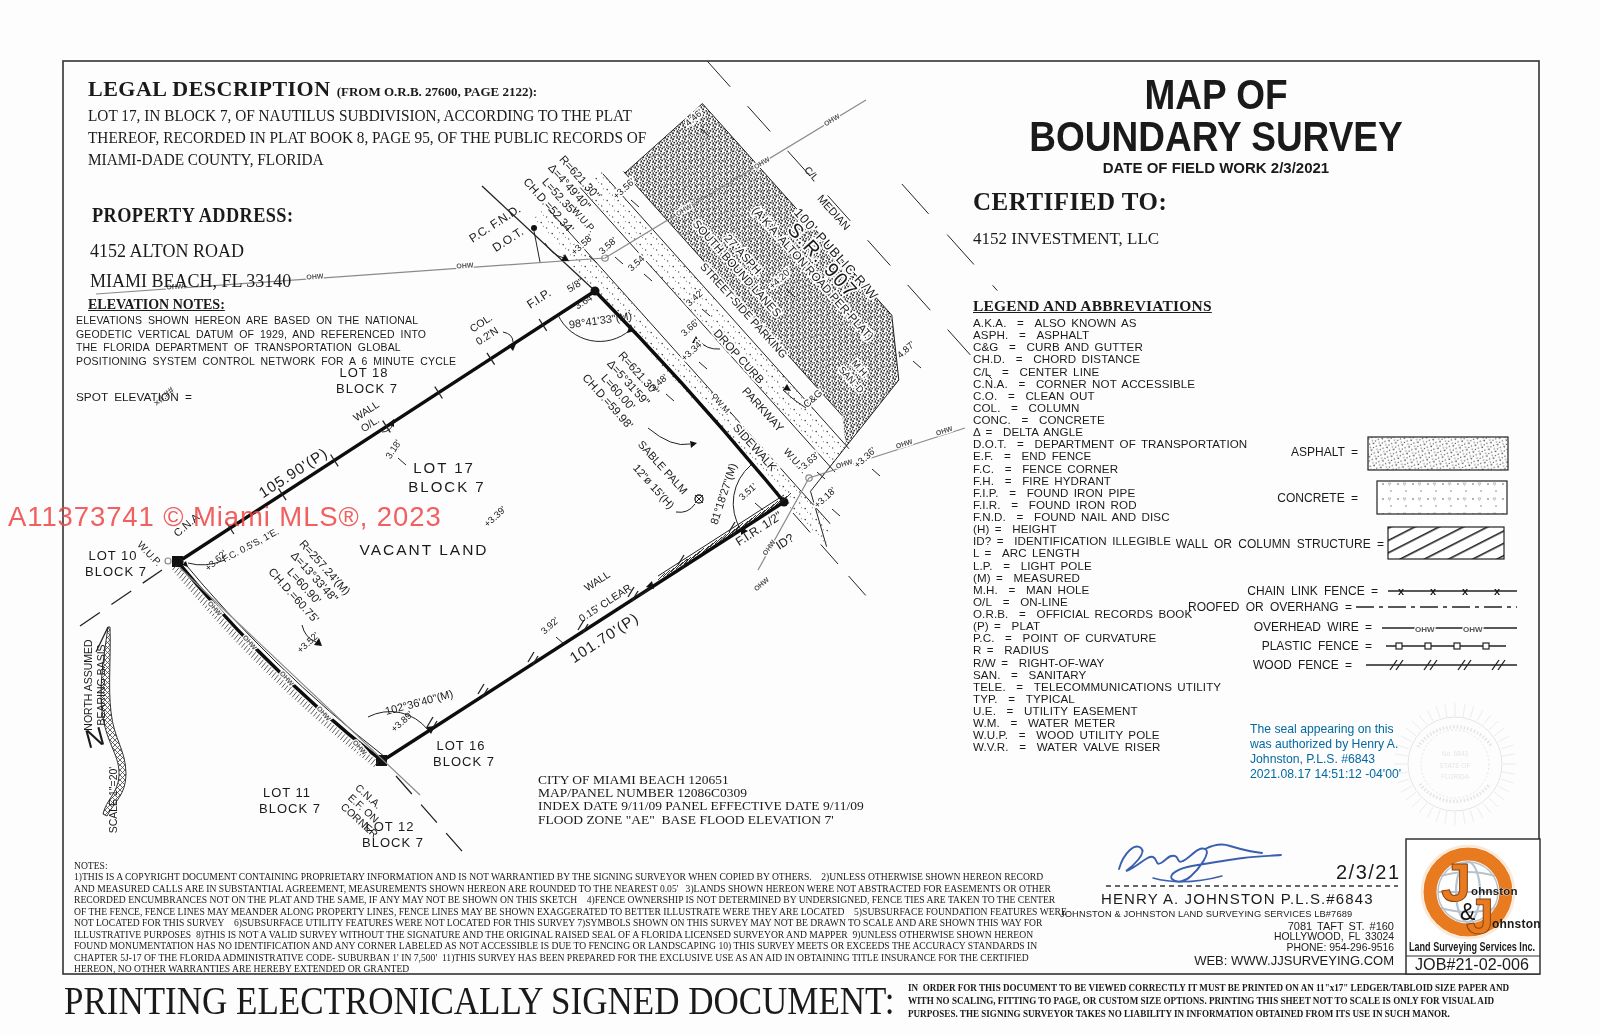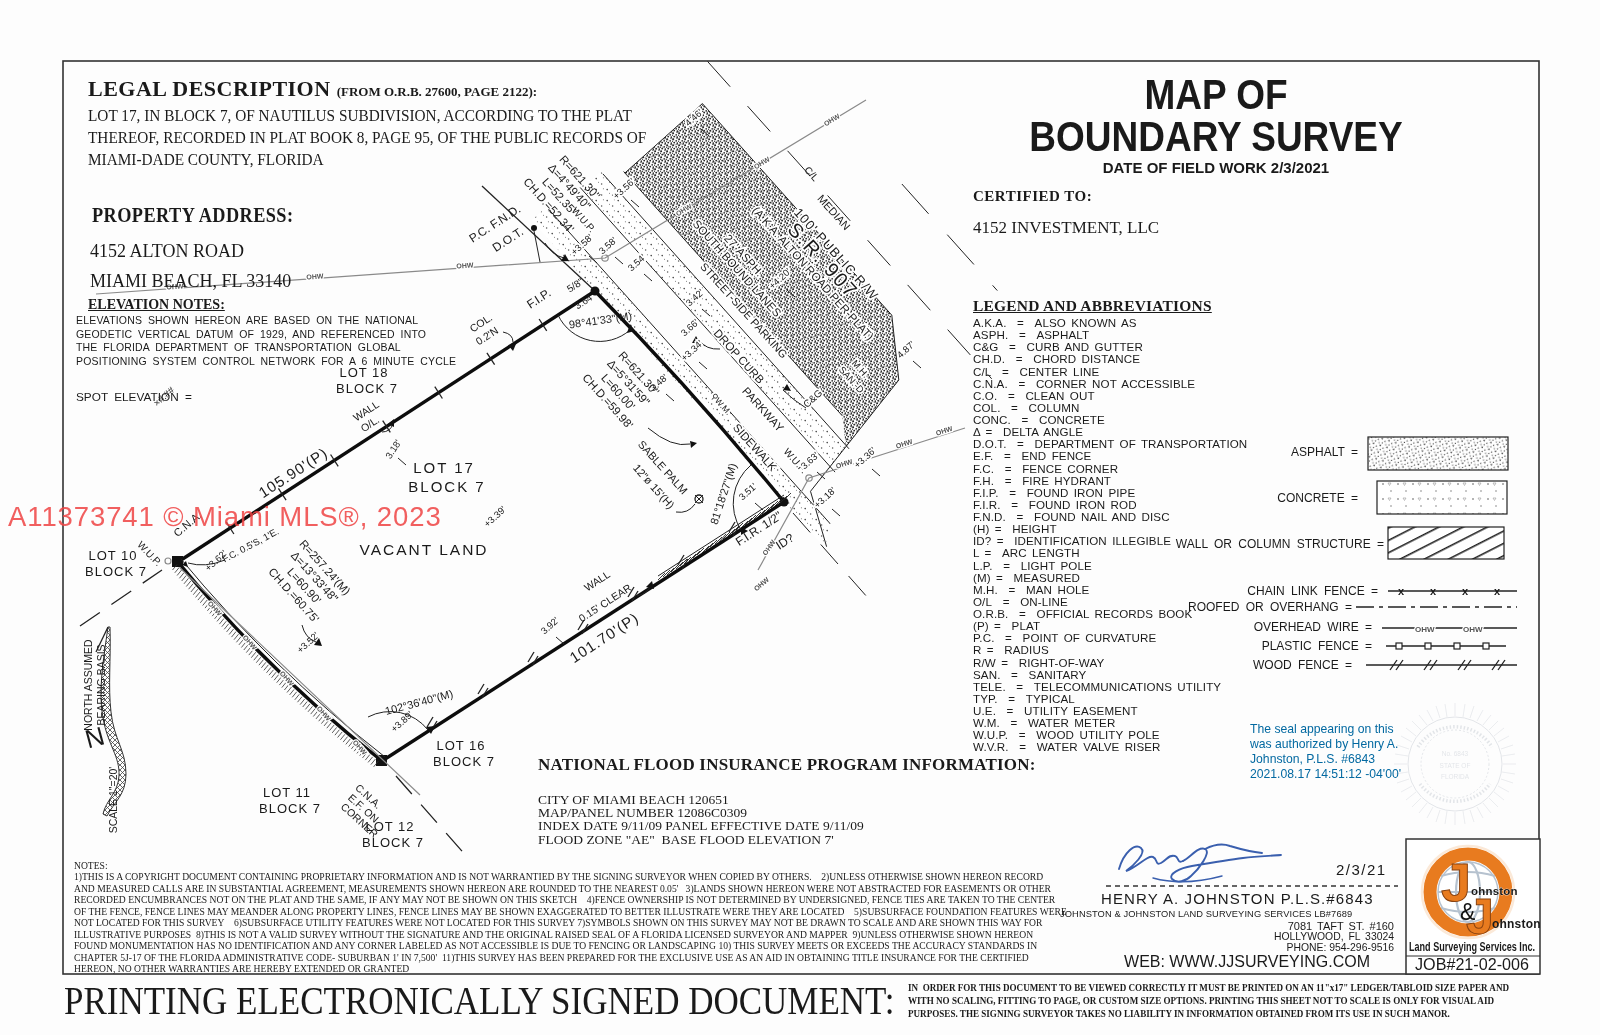--- a/index.html
+++ b/index.html
@@ -589,49 +589,48 @@
 <div class="abs serif" style="left:88px;top:297px;font-size:14px;font-weight:bold;text-decoration:underline">ELEVATION NOTES:</div>
 <div class="abs" style="left:76px;top:314px;font-size:11.8px;line-height:13.6px;letter-spacing:0.2px;word-spacing:3px;transform:scale(0.89,1);transform-origin:0 0">ELEVATIONS SHOWN HEREON ARE BASED ON THE NATIONAL<br>GEODETIC VERTICAL DATUM OF 1929, AND REFERENCED INTO<br>THE FLORIDA DEPARTMENT OF TRANSPORTATION GLOBAL<br>POSITIONING SYSTEM CONTROL NETWORK FOR A 6 MINUTE CYCLE</div>
 
 <div class="abs" style="left:76px;top:390px;font-size:11.8px;word-spacing:3px">SPOT ELEVATION =</div>
 
 <div class="abs" style="left:966px;top:70px;width:500px;text-align:center;font-weight:bold;font-size:43px;white-space:nowrap;transform:scale(0.86,1)">MAP OF</div>
 <div class="abs" style="left:966px;top:112px;width:500px;text-align:center;font-weight:bold;font-size:43px;white-space:nowrap;transform:scale(0.86,1)">BOUNDARY SURVEY</div>
 <div class="abs" style="left:966px;top:159px;width:500px;text-align:center;font-weight:bold;font-size:15px;white-space:nowrap">DATE OF FIELD WORK 2/3/2021</div>
 
 <div class="abs serif" style="left:973px;top:188px">
-  <div style="font-size:15px;font-weight:bold;letter-spacing:0.5px">CERTIFIED TO:</div>
+  <div style="font-size:25px;font-weight:bold;letter-spacing:0.5px">CERTIFIED TO:</div>
   <div style="font-size:17px;margin-top:13px">4152 INVESTMENT, LLC</div>
 </div>
 
 <div class="abs serif" style="left:973px;top:297px;font-size:15.5px;font-weight:bold;text-decoration:underline;letter-spacing:0.2px">LEGEND AND ABBREVIATIONS</div>
 <div class="abs" style="left:973px;top:317px;font-size:11.6px;line-height:12.12px;letter-spacing:0.1px;word-spacing:2px">A.K.A.&nbsp; = &nbsp;ALSO KNOWN AS<br>ASPH.&nbsp; = &nbsp;ASPHALT<br>C&amp;G&nbsp; = &nbsp;CURB AND GUTTER<br>CH.D.&nbsp; = &nbsp;CHORD DISTANCE<br>C/L&nbsp; = &nbsp;CENTER LINE<br>C.N.A.&nbsp; = &nbsp;CORNER NOT ACCESSIBLE<br>C.O.&nbsp; = &nbsp;CLEAN OUT<br>COL.&nbsp; = &nbsp;COLUMN<br>CONC.&nbsp; = &nbsp;CONCRETE<br>Δ = &nbsp;DELTA ANGLE<br>D.O.T.&nbsp; = &nbsp;DEPARTMENT OF TRANSPORTATION<br>E.F.&nbsp; = &nbsp;END FENCE<br>F.C.&nbsp; = &nbsp;FENCE CORNER<br>F.H.&nbsp; = &nbsp;FIRE HYDRANT<br>F.I.P.&nbsp; = &nbsp;FOUND IRON PIPE<br>F.I.R.&nbsp; = &nbsp;FOUND IRON ROD<br>F.N.D.&nbsp; = &nbsp;FOUND NAIL AND DISC<br>(H) = &nbsp;HEIGHT<br>ID? = &nbsp;IDENTIFICATION ILLEGIBLE<br>L = &nbsp;ARC LENGTH<br>L.P.&nbsp; = &nbsp;LIGHT POLE<br>(M) = &nbsp;MEASURED<br>M.H.&nbsp; = &nbsp;MAN HOLE<br>O/L&nbsp; = &nbsp;ON-LINE<br>O.R.B.&nbsp; = &nbsp;OFFICIAL RECORDS BOOK<br>(P) = &nbsp;PLAT<br>P.C.&nbsp; = &nbsp;POINT OF CURVATURE<br>R = &nbsp;RADIUS<br>R/W = &nbsp;RIGHT-OF-WAY<br>SAN.&nbsp; = &nbsp;SANITARY<br>TELE.&nbsp; = &nbsp;TELECOMMUNICATIONS UTILITY<br>TYP.&nbsp; = &nbsp;TYPICAL<br>U.E.&nbsp; = &nbsp;UTILITY EASEMENT<br>W.M.&nbsp; = &nbsp;WATER METER<br>W.U.P.&nbsp; = &nbsp;WOOD UTILITY POLE<br>W.V.R.&nbsp; = &nbsp;WATER VALVE RISER</div>
 
 <div class="abs" style="left:1250px;top:722px;font-size:12.2px;line-height:15px;color:#0369a1">The seal appearing on this<br>was authorized by Henry A.<br>Johnston, P.L.S. #6843<br>2021.08.17 14:51:12 -04'00'</div>
 
 <div class="abs serif" style="left:538px;top:755px">
-  <div style="font-size:17px;font-weight:bold;letter-spacing:0.2px">NATIONAL FLOOD INSURANCE PROGRAM INFORMATION:</div>
   <div style="font-size:13.5px;line-height:13.2px;margin-top:18px">CITY OF MIAMI BEACH 120651<br>MAP/PANEL NUMBER 12086C0309<br>INDEX DATE 9/11/09 PANEL EFFECTIVE DATE 9/11/09<br>FLOOD ZONE "AE"&nbsp; BASE FLOOD ELEVATION 7'</div>
 </div>
 
 <div class="abs serif" style="left:74px;top:860px;width:1000px;font-size:11.3px;line-height:11.45px;white-space:nowrap;transform:scale(0.85,1);transform-origin:0 0">
   <div>NOTES:</div>1)THIS IS A COPYRIGHT DOCUMENT CONTAINING PROPRIETARY INFORMATION AND IS NOT WARRANTIED BY THE SIGNING SURVEYOR WHEN COPIED BY OTHERS.&nbsp;&nbsp;&nbsp; 2)UNLESS OTHERWISE SHOWN HEREON RECORD<br>AND MEASURED CALLS ARE IN SUBSTANTIAL AGREEMENT, MEASUREMENTS SHOWN HEREON ARE ROUNDED TO THE NEAREST 0.05'&nbsp;&nbsp; 3)LANDS SHOWN HEREON WERE NOT ABSTRACTED FOR EASEMENTS OR OTHER<br>RECORDED ENCUMBRANCES NOT ON THE PLAT AND THE SAME, IF ANY MAY NOT BE SHOWN ON THIS SKETCH&nbsp;&nbsp;&nbsp; 4)FENCE OWNERSHIP IS NOT DETERMINED BY UNDERSIGNED, FENCE TIES ARE TAKEN TO THE CENTER<br>OF THE FENCE, FENCE LINES MAY MEANDER ALONG PROPERTY LINES, FENCE LINES MAY BE SHOWN EXAGGERATED TO BETTER ILLUSTRATE WERE THEY ARE LOCATED&nbsp;&nbsp;&nbsp; 5)SUBSURFACE FOUNDATION FEATURES WERE<br>NOT LOCATED FOR THIS SURVEY&nbsp;&nbsp;&nbsp; 6)SUBSURFACE UTILITY FEATURES WERE NOT LOCATED FOR THIS SURVEY 7)SYMBOLS SHOWN ON THIS SURVEY MAY NOT BE DRAWN TO SCALE AND ARE SHOWN THIS WAY FOR<br>ILLUSTRATIVE PURPOSES&nbsp; 8)THIS IS NOT A VALID SURVEY WITHOUT THE SIGNATURE AND THE ORIGINAL RAISED SEAL OF A FLORIDA LICENSED SURVEYOR AND MAPPER&nbsp; 9)UNLESS OTHERWISE SHOWN HEREON<br>FOUND MONUMENTATION HAS NO IDENTIFICATION AND ANY CORNER LABELED AS NOT ACCESSIBLE IS DUE TO FENCING OR LANDSCAPING 10) THIS SURVEY MEETS OR EXCEEDS THE ACCURACY STANDARDS IN<br>CHAPTER 5J-17 OF THE FLORIDA ADMINISTRATIVE CODE- SUBURBAN 1' IN 7,500'&nbsp; 11)THIS SURVEY HAS BEEN PREPARED FOR THE EXCLUSIVE USE AS AN AID IN OBTAINING TITLE INSURANCE FOR THE CERTIFIED<br>HEREON, NO OTHER WARRANTIES ARE HEREBY EXTENDED OR GRANTED
 </div>
 
-<div class="abs" style="left:1336px;top:861px;font-size:15px;letter-spacing:1.5px">2/3/21</div>
+<div class="abs" style="left:1336px;top:861px;font-size:20px;letter-spacing:1.5px">2/3/21</div>
 
 <svg class="abs" style="left:1106px;top:883px" width="292" height="6">
       <line x1="0" y1="3" x2="292" y2="3" stroke="#333" stroke-width="1.5" stroke-dasharray="5 4"></line>
     </svg>
 
 <div class="abs" style="left:1101px;top:890px;font-size:15px;letter-spacing:1.1px;white-space:nowrap">HENRY A. JOHNSTON P.L.S.#6843</div>
 <div class="abs" style="left:1060px;top:909px;width:334px;text-align:left;font-size:9.3px;letter-spacing:0.1px;white-space:nowrap">JOHNSTON &amp; JOHNSTON LAND SURVEYING SERVICES LB#7689</div>
 <div class="abs" style="left:1100px;top:920px;width:294px;text-align:right;font-size:11px;word-spacing:2px">7081 TAFT ST. #160</div>
 <div class="abs" style="left:1100px;top:931px;width:294px;text-align:right;font-size:10.4px;word-spacing:2px">HOLLYWOOD, FL 33024</div>
 <div class="abs" style="left:1100px;top:942px;width:294px;text-align:right;font-size:10.4px">PHONE: 954-296-9516</div>
-<div class="abs" style="left:1100px;top:953px;width:294px;text-align:center;font-size:16px">WEB: WWW.JJSURVEYING.COM</div>
+<div class="abs" style="left:1100px;top:953px;width:294px;text-align:right;font-size:13px">WEB: WWW.JJSURVEYING.COM</div>
 
 <div class="abs serif" style="left:64px;top:977px;font-size:40px;letter-spacing:0px;white-space:nowrap;transform:scale(0.875,1);transform-origin:0 0">PRINTING ELECTRONICALLY SIGNED DOCUMENT:</div>
 <div class="abs serif" style="left:908px;top:982px;font-size:10.1px;line-height:12.8px;font-weight:bold;white-space:nowrap;transform:scale(0.9,1);transform-origin:0 0">IN&nbsp; ORDER FOR THIS DOCUMENT TO BE VIEWED CORRECTLY IT MUST BE PRINTED ON AN 11"x17" LEDGER/TABLOID SIZE PAPER AND<br>WITH NO SCALING, FITTING TO PAGE, OR CUSTOM SIZE OPTIONS. PRINTING THIS SHEET NOT TO SCALE IS ONLY FOR VISUAL AID<br>PURPOSES. THE SIGNING SURVEYOR TAKES NO LIABILITY IN INFORMATION OBTAINED FROM ITS USE IN SUCH MANOR.</div>
 
 <div class="abs" style="left:8px;top:501px;font-size:27.5px;color:#ef4444;opacity:0.85;letter-spacing:0.9px">A11373741 © Miami MLS®, 2023</div>
 
 </div>
 
 </body></html>

